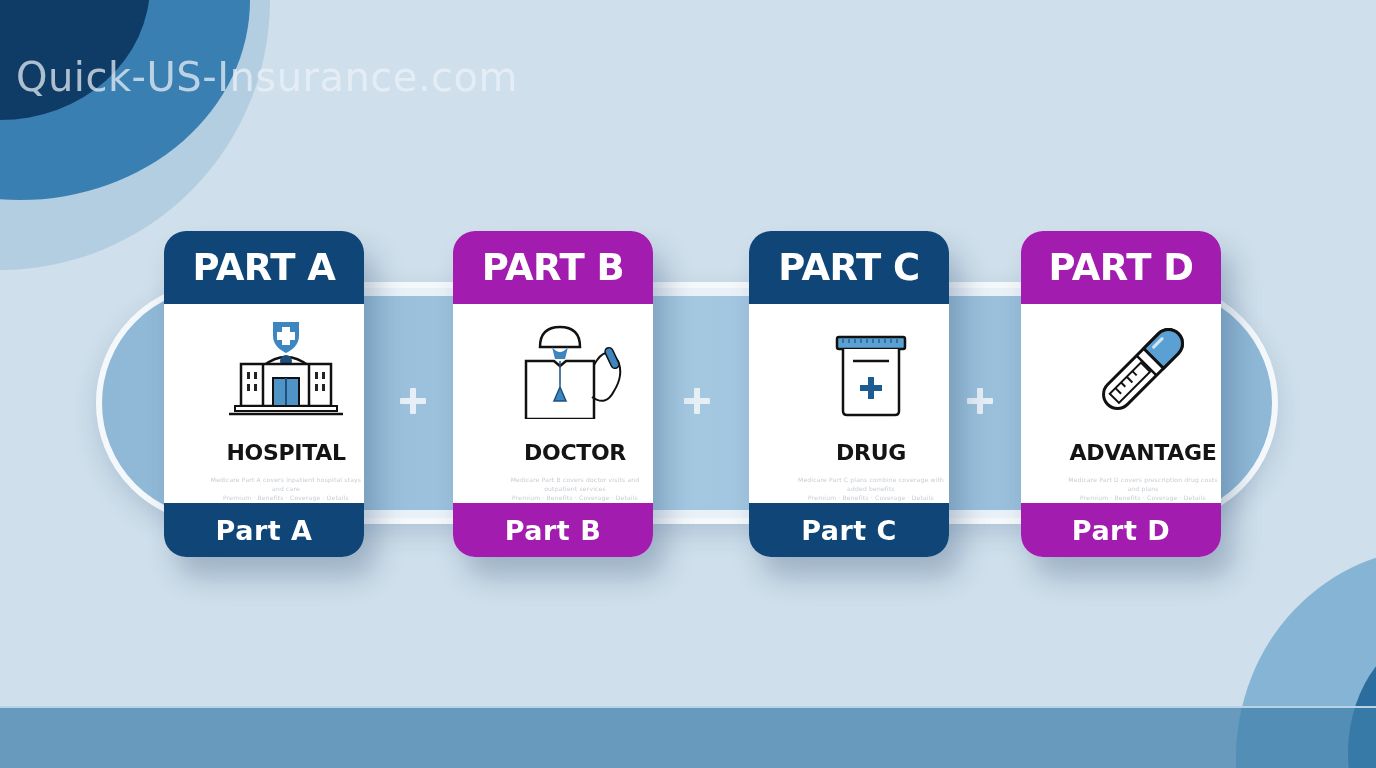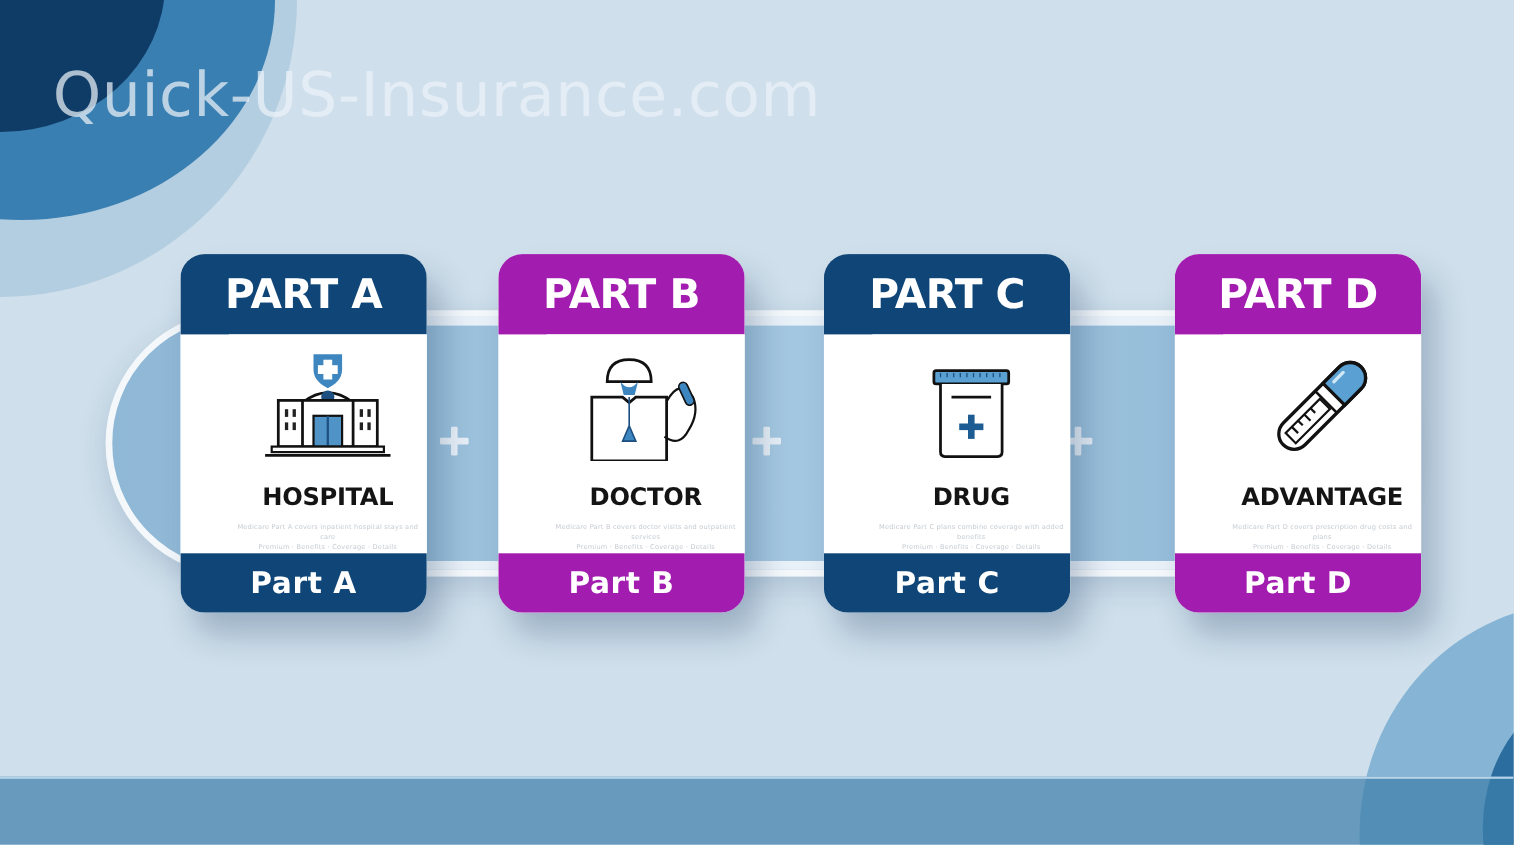--- a/index.html
+++ b/index.html
@@ -17,22 +17,22 @@
     .br-c2 { left: 1236px; top: 548px; width: 400px; height: 420px; background: #86b4d4; }
     .br-c1 { left: 1348px; top: 628px; width: 200px; height: 250px; background: #2a6d9e; }
 
     .bottom-band {
       position: absolute; left: 0; top: 706px; width: 1376px; height: 62px;
       background: rgba(63, 127, 170, .72);
       border-top: 2px solid #b7d3e8;
     }
 
     .brand {
-      position: absolute; left: 48px; top: 54px;
-      font-size: 56px; font-weight: 400; letter-spacing: 0.5px;
+      position: absolute; left: 16px; top: 54px;
+      font-size: 40px; font-weight: 400; letter-spacing: 0.5px;
       color: rgba(235, 242, 248, .72);
       font-family: "DejaVu Sans", sans-serif;
     }
 
     
     .track {
       position: absolute; left: 96px; top: 282px; width: 1182px; height: 242px;
       border-radius: 121px;
       background: linear-gradient(90deg, #8fb8d6 0%, #a5c8e1 50%, #8fb8d6 100%);
       border: 6px solid #f4f8fb;
@@ -45,21 +45,21 @@
     .plus {
       position: absolute; width: 26px; height: 26px;
     }
     .plus::before, .plus::after {
       content: ""; position: absolute; background: #e6eef6; border-radius: 1px;
     }
     .plus::before { left: 0; top: 10px; width: 26px; height: 6px; }
     .plus::after { left: 10px; top: 0; width: 6px; height: 26px; }
 
     .card {
-      position: absolute; top: 231px; width: 224px; height: 326px;
+      position: absolute; top: 231px; width: 200px; height: 326px;
       border-radius: 22px; overflow: hidden;
       background: #ffffff;
       box-shadow: 12px 20px 28px rgba(30, 60, 100, .28);
       display: flex; flex-direction: column;
     }
     .card-head {
       height: 73px; display: flex; align-items: center; justify-content: center;
       color: #ffffff; font-size: 37px; font-weight: 700; letter-spacing: -0.5px;
       font-family: "DejaVu Sans", sans-serif;
     }
@@ -186,21 +186,21 @@
     </div>
     <div class="card-title">DRUG</div>
     <div class="fine">
       <span>Medicare Part C plans combine coverage with added benefits</span>
       <span>Premium · Benefits · Coverage · Details</span>
     </div>
   </div>
   <div class="card-foot">Part C</div>
 </div>
 
-<div class="card mid" style="left:1068px">
+<div class="card mid" style="left:1021px">
   <div class="card-head">PART D</div>
   <div class="card-body">
     <div class="card-icon">
       <svg width="110" height="100" viewBox="0 0 110 100">
         <g transform="rotate(-45 55 50)">
           <rect x="5" y="36" width="100" height="28" rx="14" fill="#fff" stroke="#111" stroke-width="3"></rect>
           <path d="M70 36 h21 a14 14 0 0 1 0 28 h-21z" fill="#5aa0d2" stroke="#111" stroke-width="3"></path>
           <line x1="60" y1="36" x2="60" y2="64" stroke="#111" stroke-width="2.5"></line>
           <path d="M78 42 h12" stroke="#cfe6f5" stroke-width="3" stroke-linecap="round"></path>
           <rect x="14" y="44" width="44" height="13" fill="#fff" stroke="#111" stroke-width="2"></rect>

